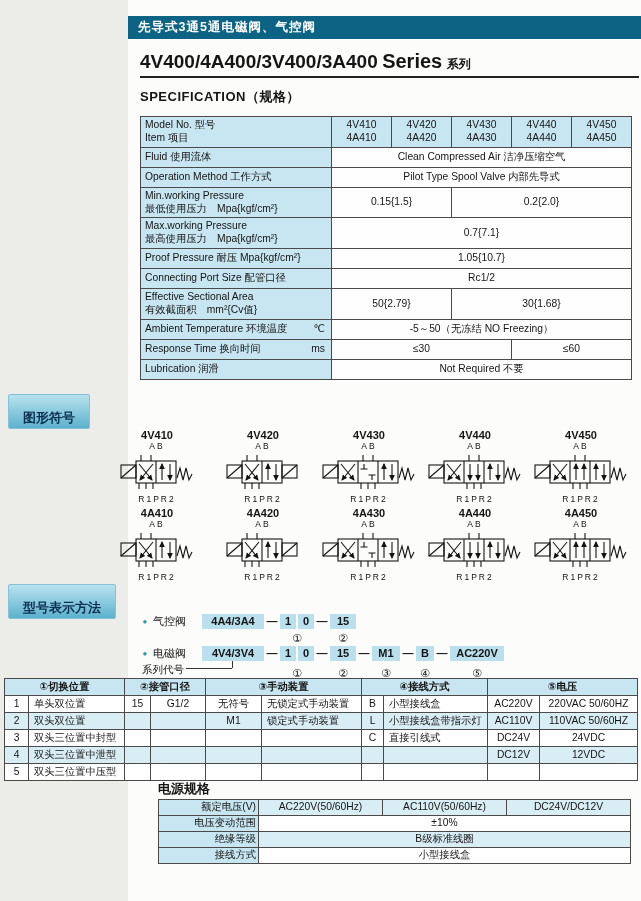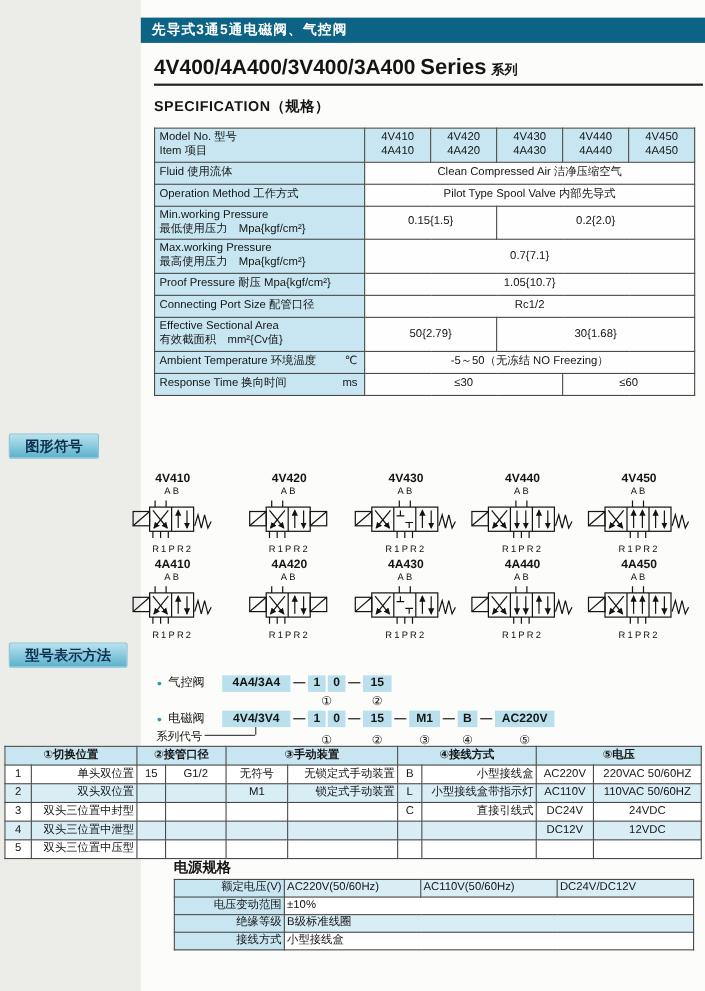--- a/index.html
+++ b/index.html
@@ -14,21 +14,21 @@
   .title-series{font-size:20px;font-weight:bold}
   .title-cn{font-size:12px;font-weight:bold}
   .spec-heading{position:absolute;left:140px;top:88px;font-size:13px;font-weight:bold;letter-spacing:.5px}
   table{border-collapse:collapse;table-layout:fixed}
   .spec{position:absolute;left:140px;top:116px;width:491px;font-size:10.3px;background:#fefefe;border:1.6px solid #222}
   .spec th,.spec td{border:1px solid #4a4a4a;padding:2px 4px;font-weight:normal;height:20px;line-height:1.25}
   .spec th{background:#c7e6f1;text-align:left}
   .spec td{text-align:center;background:#fefefe}
   .spec .hm{text-align:center}
   .unit{float:right;padding-right:2px}
-  .sec-label{position:absolute;left:8px;height:23px;line-height:22px;padding:0 14px;font-size:13px;font-weight:bold;
+  .sec-label{position:absolute;left:8px;height:35px;line-height:22px;padding:12px 14px;font-size:13px;font-weight:bold;
              color:#0d3050;background:linear-gradient(#b9e2ee,#5cb2cd);border:1px solid #86c2d6;border-radius:2px;z-index:3}
   .diagrams{position:absolute;left:104px;top:428px;width:532px}
   .vrow{display:flex;margin-bottom:2px}
   .valve{width:106px;text-align:center}
   .valve-model{font-size:11px;font-weight:bold;height:14px;line-height:14px}
   .valve-ab,.valve-ports{font-size:8.5px;height:9px;line-height:9px;letter-spacing:2px;color:#111}
   .valve-svg{display:block;margin:0 auto}
   .codes{position:absolute;left:140px;top:610px;width:499px;height:70px;font-size:11px}
   .code-row{position:absolute;left:0;width:100%;height:16px}
   .code-row>span,.circ{position:absolute;display:block;text-align:center;line-height:15px;height:15px}
@@ -37,27 +37,27 @@
   .code-box{background:#b9e0ec;font-weight:bold;font-size:11px}
   .code-dash{font-weight:bold}
   .circ{font-size:11px}
   .series-vline{position:absolute;left:92px;top:51px;height:7px;width:1px;background:#333}
   .series-hline{position:absolute;left:46px;top:58px;width:46px;height:1px;background:#333}
   .series-note{position:absolute;left:2px;top:53px;font-size:10.5px;white-space:nowrap}
   .opt{position:absolute;left:4px;top:678px;width:633px;font-size:10.3px;border:1.6px solid #222;background:#fff;z-index:2}
   .opt th,.opt td{border:1px solid #4a4a4a;padding:1px 2px;height:17px;line-height:1.2}
   .opt th{background:#c7e6f1;font-weight:bold;text-align:center}
   .opt td{text-align:center;background:#fff}
-  .opt td.ta-l{text-align:right;padding-left:5px}
+  .opt td.ta-l{text-align:left;padding-left:5px}
   .opt tr.alt td{background:#d9edf5}
   .power-heading{position:absolute;left:158px;top:780px;font-size:13px;font-weight:bold;z-index:2}
   .pow{position:absolute;left:158px;top:799px;width:472px;font-size:10.3px;border:1.6px solid #222;background:#fff;z-index:2}
   .pow th,.pow td{border:1px solid #4a4a4a;padding:1px 2px;height:16px;line-height:1.2;font-weight:normal}
   .pow th{background:#c7e6f1;text-align:right}
-  .pow td{background:#fff}
+  .pow td{text-align:center;background:#fff}
   .pow td.tint{background:#d9edf5}
 </style>
 </head>
 <body>
 
 <div class="left-strip"></div>
 <div class="main-bg"></div>
 
 <svg width="0" height="0" style="position:absolute" aria-hidden="true">
   <defs>
@@ -253,20 +253,24 @@
       <span>Ambient Temperature 环境温度</span><span class="unit">℃</span>
     </th>
     <td colspan="5">-5～50（无冻结  NO Freezing）</td>
   </tr>
   <tr>
     <th>
       <span>Response Time 换向时间</span><span class="unit">ms</span>
     </th>
     <td colspan="3">≤30</td>
     <td colspan="2">≤60</td>
+  </tr>
+  <tr>
+    <th>Lubrication 润滑</th>
+    <td colspan="5">Not Required 不要</td>
   </tr>
 </tbody>
   </table>
 
 <div class="sec-label" style="top:394px">图形符号</div>
 
 <div class="diagrams">
   <div class="vrow">
     <div class="valve">
       <div class="valve-model">4V410</div>

